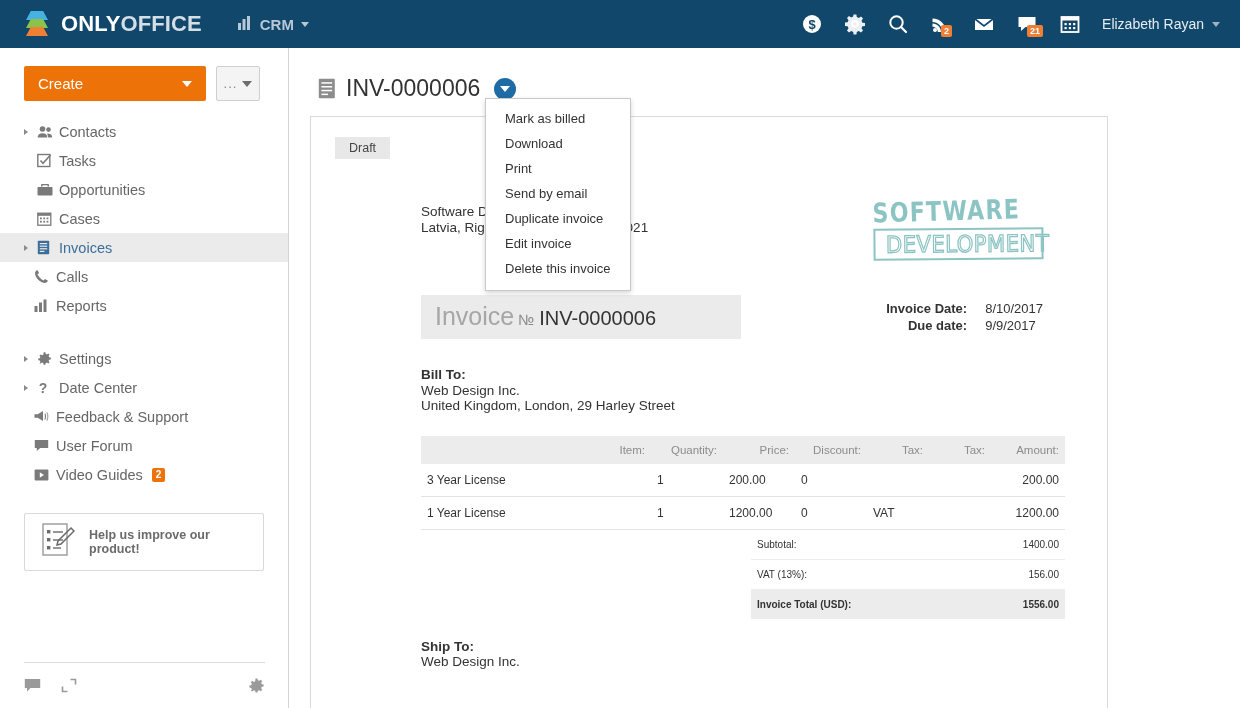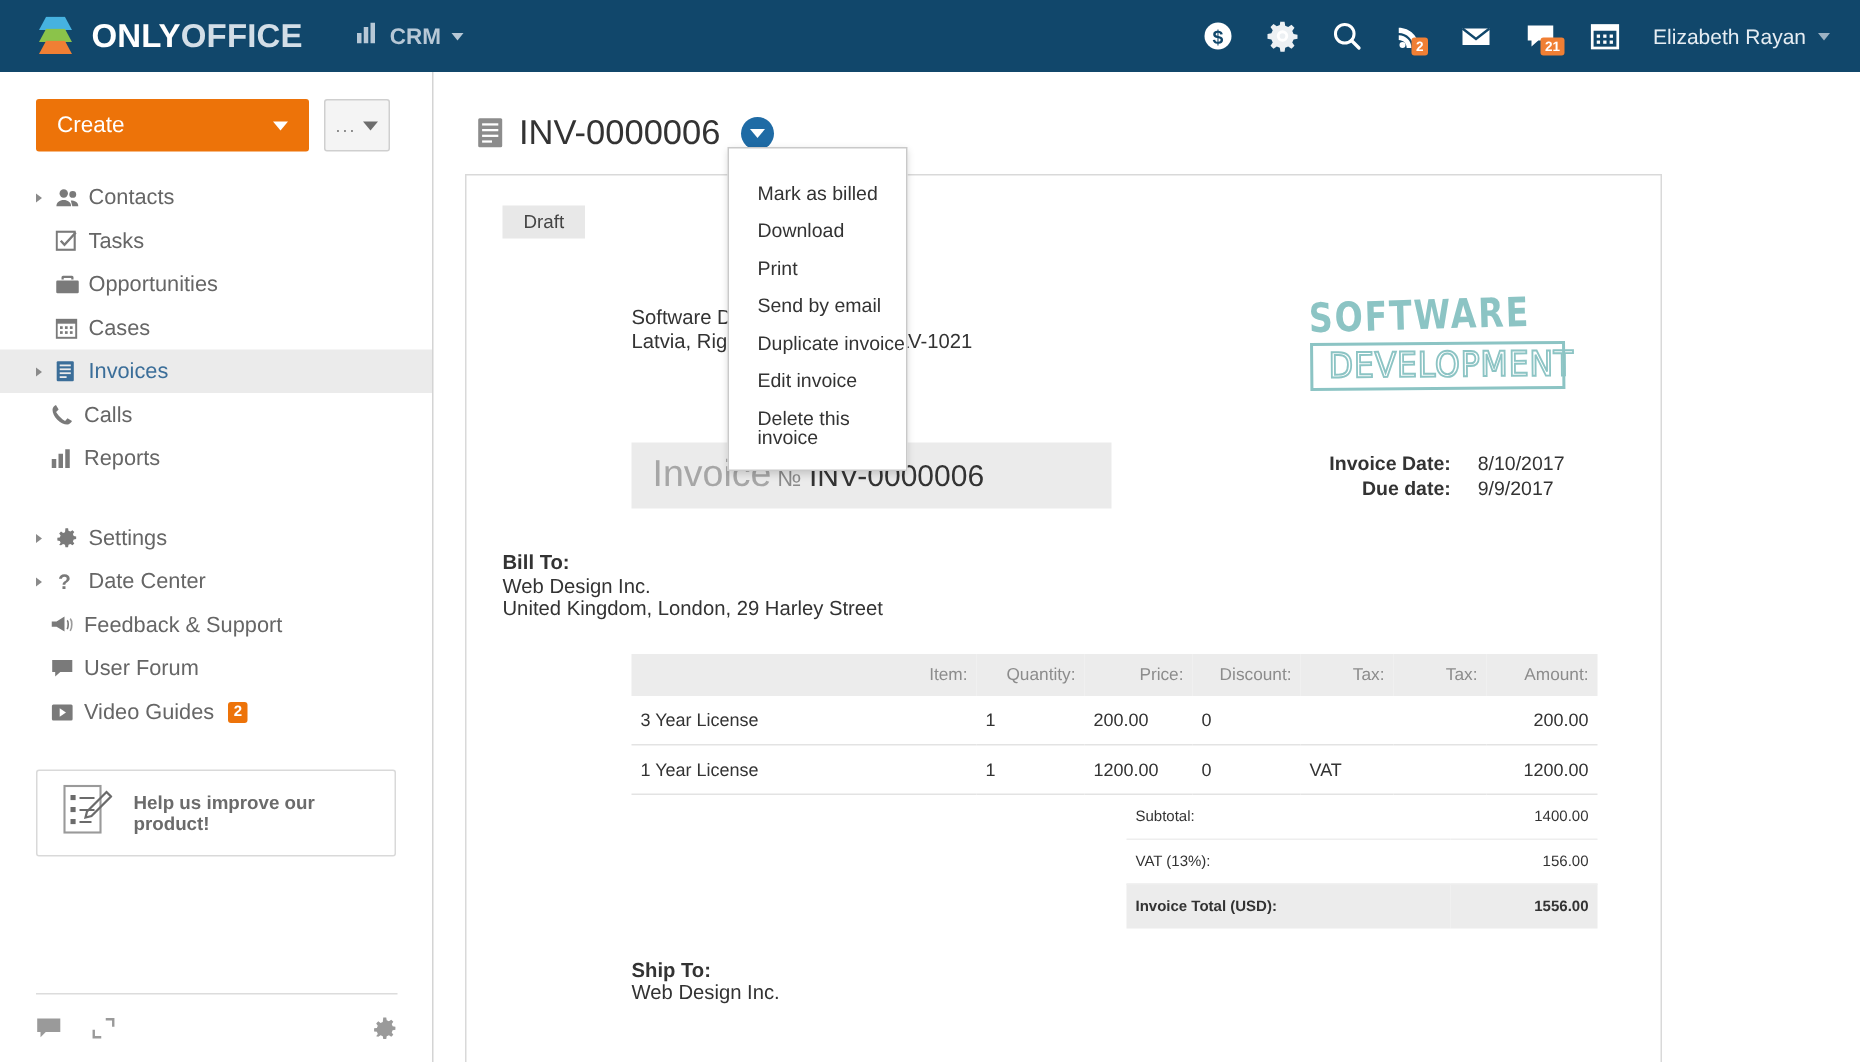--- a/index.html
+++ b/index.html
@@ -172,44 +172,44 @@
     display: inline-block; background: #ebebeb; padding: 7px 14px 8px 14px; width: 320px;
   }
   .inv-word { font-size: 25px; color: #a6a6a6; }
   .inv-no   { font-size: 15px; color: #8a8a8a; margin-left: 4px; }
   .inv-code { font-size: 20px; color: #333333; margin-left: 5px; }
   .dates { position: absolute; right: 40px; top: 5px; font-size: 13px; color: #333; }
   .dates table { border-collapse: collapse; }
   .dates td { padding: 1px 0; }
   .dates .lbl { font-weight: bold; text-align: right; padding-right: 18px; }
 
-  .billto { margin-top: 28px; font-size: 13.5px; color: #333; line-height: 15.5px; }
+  .billto { margin-top: 28px; margin-left: 86px; font-size: 13.5px; color: #333; line-height: 15.5px; }
   .billto b { font-weight: bold; }
 
   .items { margin: 22px 0 0 86px; width: 644px; border-collapse: collapse; font-size: 12px; }
   .items th {
     background: #ececec; color: #8c8c8c; font-weight: normal; text-align: right;
     padding: 8px 6px; font-size: 11.5px;
   }
   .items td { padding: 9px 6px; color: #333; border-bottom: 1px solid #e3e3e3; font-size: 12px; }
   .items .num { text-align: right; }
   .totals { margin: 0 0 0 416px; width: 314px; border-collapse: collapse; font-size: 10px; }
   .totals td { padding: 9px 6px; color: #333; border-bottom: 1px solid #eeeeee; }
   .totals td.val { text-align: right; }
   .totals tr.grand td { background: #ececec; font-weight: bold; border-bottom: none; }
 
   .terms { margin: 26px 0 0 86px; font-size: 13.5px; color: #333; }
   .terms b { font-weight: bold; }
   .shipto { margin: 20px 0 0 86px; font-size: 13.5px; color: #333; line-height: 15.5px; }
 
   
   .menu {
-    position: absolute; left: 485px; top: 98px; width: 120px;
+    position: absolute; left: 485px; top: 98px; width: 146px;
     background: #ffffff; border: 1px solid #c9c9c9;
-    box-shadow: 0 2px 5px rgba(0,0,0,0.17); z-index: 50; padding: 17px 0 9px 0;
+    box-shadow: 0 2px 5px rgba(0,0,0,0.17); z-index: 50; padding: 7px 0 9px 0;
   }
   .menu-item {
     padding: 6px 0 6px 19px; font-size: 13px; color: #333333; cursor: pointer;
     line-height: 13px;
   }
 </style>
 </head>
 <body>
 
 <div class="navbar">

